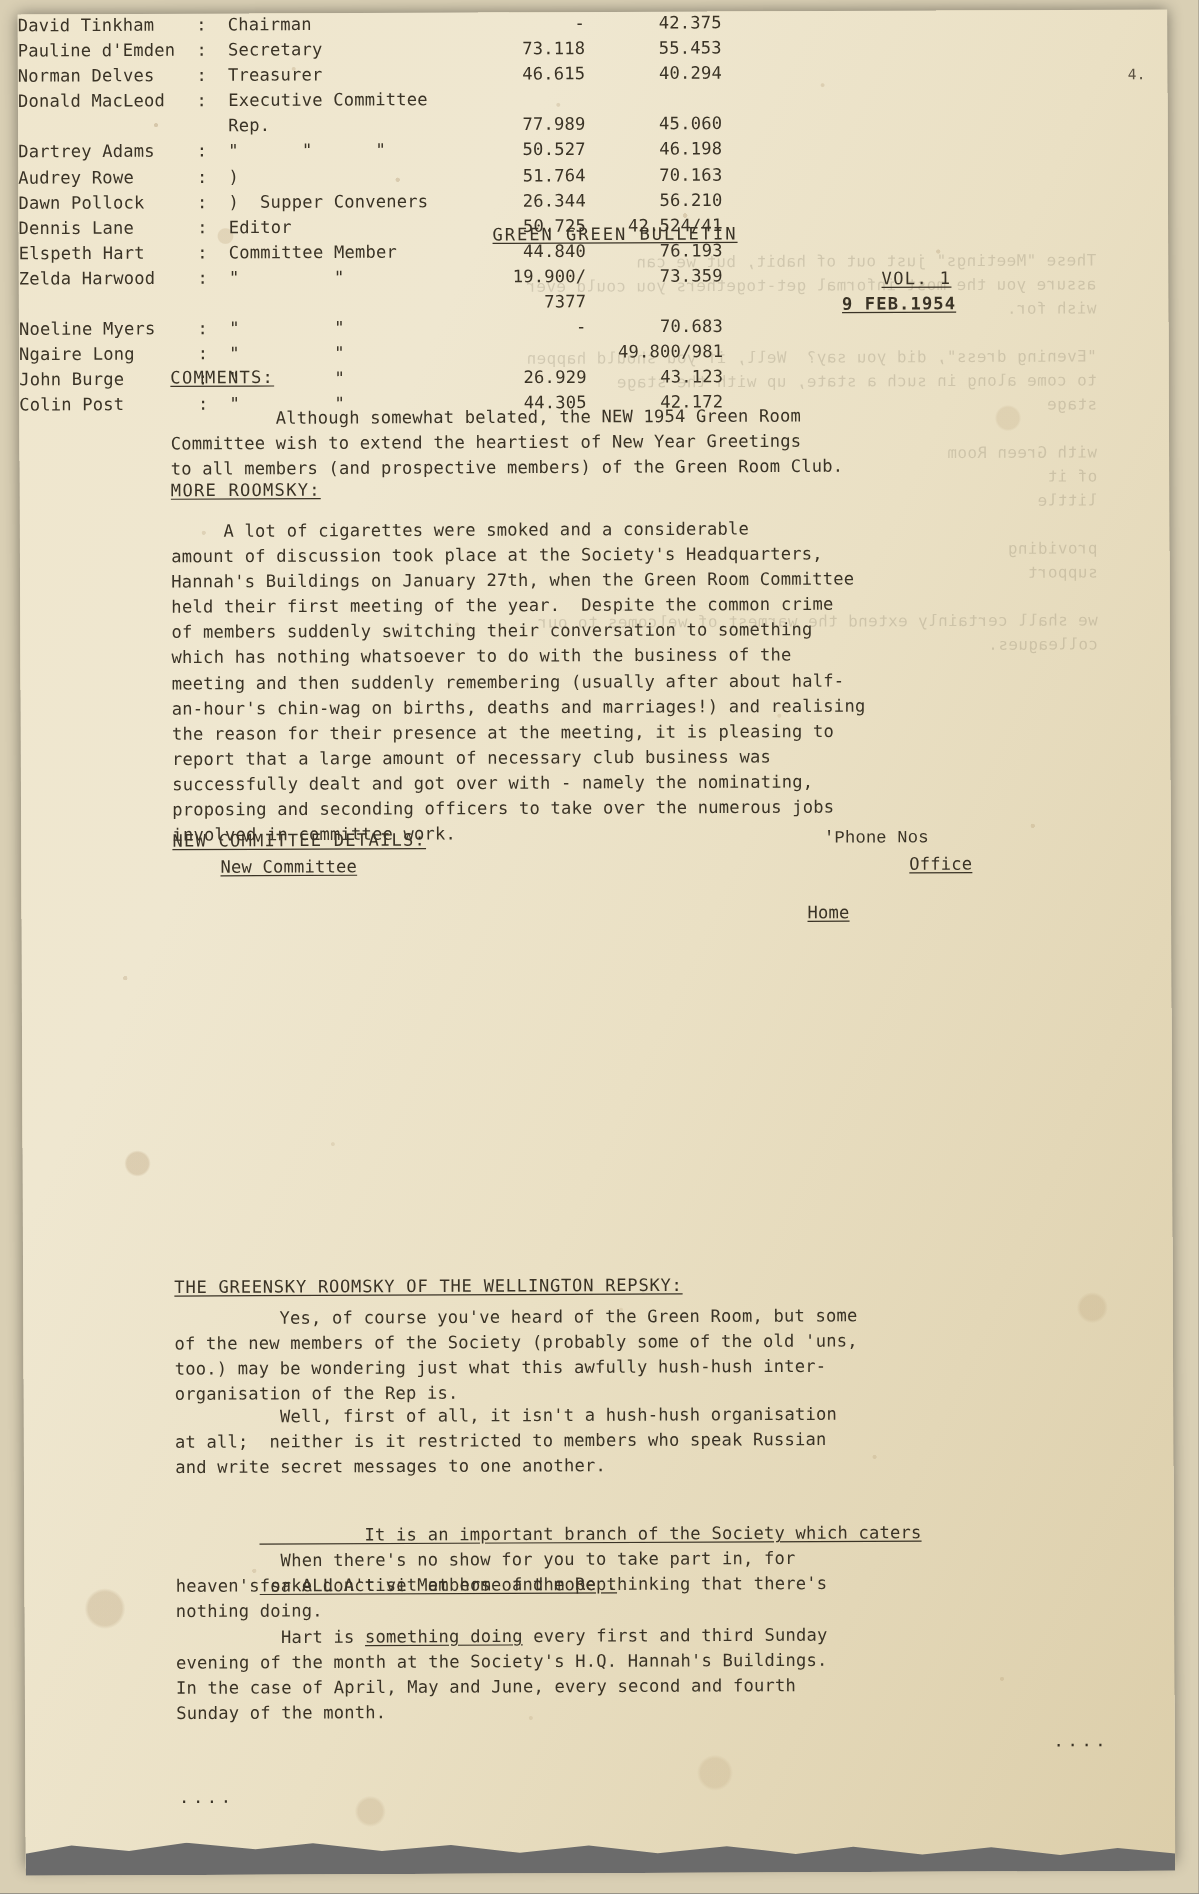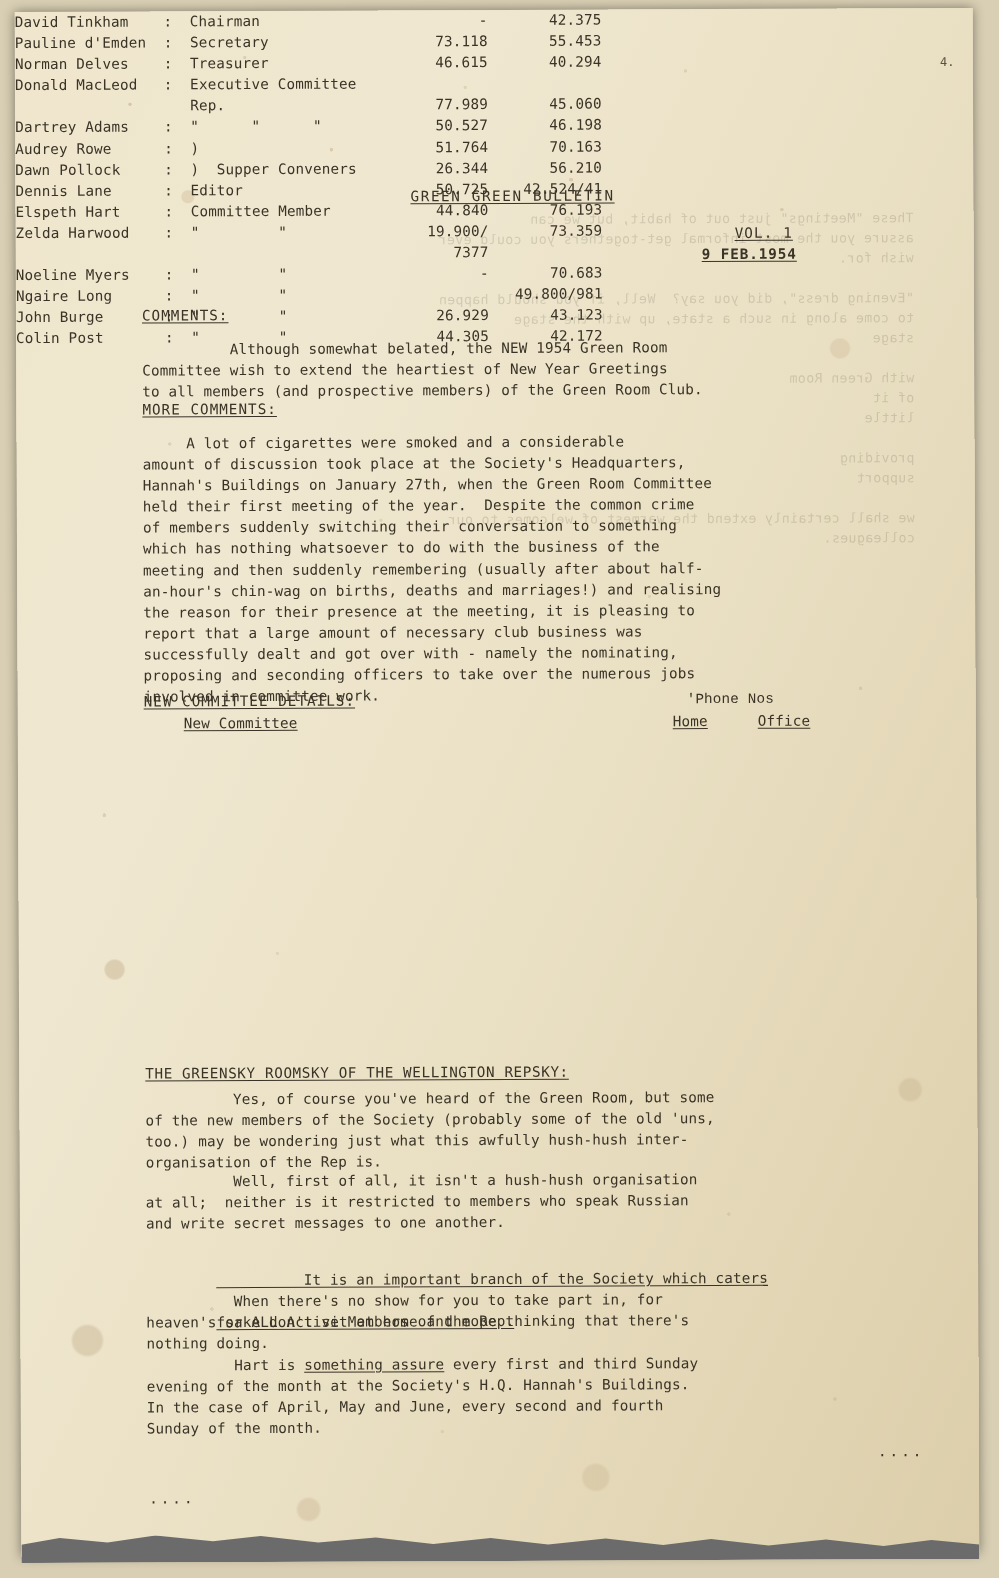--- a/index.html
+++ b/index.html
@@ -104,21 +104,21 @@
   }
   .vol { left: 719px; top: 214px; letter-spacing: 1.1px; }
   .voldate { left: 686px; top: 235px; letter-spacing: 0.9px; font-weight: bold; }
   .lbl-comment { left: 126px; top: 294px; letter-spacing: 1.0px; }
   .para1 { left: 126px; top: 328px; }
   .lbl-morecomments { left: 126px; top: 388px; letter-spacing: 1.0px; }
   .para2 { left: 126px; top: 422px; }
   .lbl-newcommittee { left: 126px; top: 680px; letter-spacing: 1.0px; }
   .hdr-phone { left: 669px; top: 680px; font-family: Liberation Mono, monospace; }
   .hdr-newcomm { left: 166px; top: 702px; }
-  .hdr-home { left: 655px; top: 702px; }
+  .hdr-home { left: 655px; top: 742px; }
   .hdr-office { left: 740px; top: 702px; }
   .tbl { left: 126px; top: 734px; }
   .tbl .row { display: block; white-space: pre; height: 21.1px; }
   .lbl-greensky { left: 126px; top: 1052px; letter-spacing: 0.6px; }
   .para3 { left: 126px; top: 1078px; }
   .para4 { left: 126px; top: 1160px; }
   .para5 { left: 126px; top: 1238px; }
   .para6 { left: 126px; top: 1280px; }
   .para7 { left: 126px; top: 1344px; }
   .dots-right { left: 857px; top: 1433px; letter-spacing: 3px; }
@@ -154,21 +154,21 @@
       <div class="txt title u">GREEN GREEN BULLETIN</div>
       <div class="txt vol u">VOL. 1</div>
       <div class="txt voldate u">9 FEB.1954</div>
       <div class="tick">4.</div>
 
       <div class="txt lbl-comment u">COMMENTS:</div>
       <div class="txt para1">          Although somewhat belated, the NEW 1954 Green Room
 Committee wish to extend the heartiest of New Year Greetings
 to all members (and prospective members) of the Green Room Club.</div>
 
-      <div class="txt lbl-morecomments u">MORE COMMENTS:</div>
+      <div class="txt lbl-morecomments u">MORE ROOMSKY:</div>
       <div class="txt para2">     A lot of cigarettes were smoked and a considerable
 amount of discussion took place at the Society's Headquarters,
 Hannah's Buildings on January 27th, when the Green Room Committee
 held their first meeting of the year.  Despite the common crime
 of members suddenly switching their conversation to something
 which has nothing whatsoever to do with the business of the
 meeting and then suddenly remembering (usually after about half-
 an-hour's chin-wag on births, deaths and marriages!) and realising
 the reason for their presence at the meeting, it is pleasing to
 report that a large amount of necessary club business was
@@ -209,21 +209,21 @@
       <div class="txt para4">          Well, first of all, it isn't a hush-hush organisation
 at all;  neither is it restricted to members who speak Russian
 and write secret messages to one another.</div>
       <div class="txt para5">
         <span class="u">          It is an important branch of the Society which caters</span><br>
         <span class="u">for ALL Active Members of the Rep.</span>
       </div>
       <div class="txt para6">          When there's no show for you to take part in, for
 heaven's sake don't sit at home and mope thinking that there's
 nothing doing.</div>
-      <div class="txt para7"><span>          Hart is </span><span class="u">something assure</span><span> every first and third Sunday
+      <div class="txt para7"><span>          Hart is </span><span class="u">something doing</span><span> every first and third Sunday
 evening of the month at the Society's H.Q. Hannah's Buildings.
 In the case of April, May and June, every second and fourth
 Sunday of the month.</span></div>
 
       <div class="txt dots-right">....</div>
       <div class="txt dots-left">....</div>
     </div>
 
     <div class="torn"></div>
   </div>

